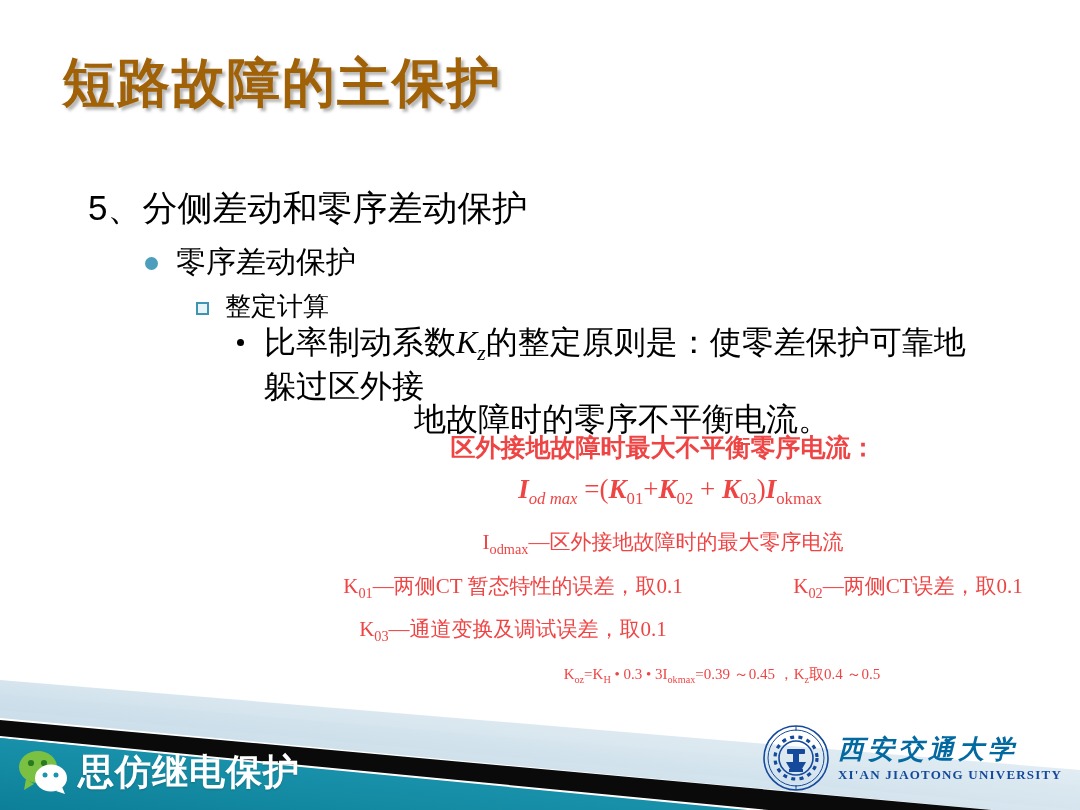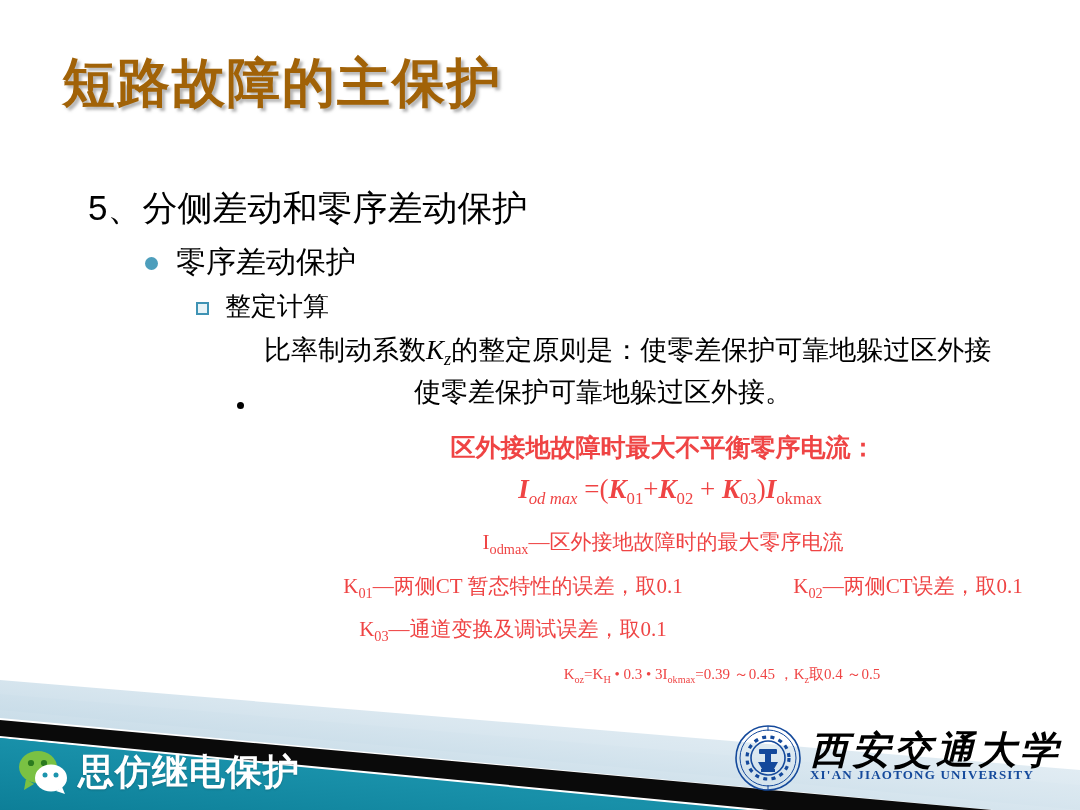--- a/index.html
+++ b/index.html
@@ -91,25 +91,24 @@
     height: 9px;
     border: 2px solid #3f93b4;
     background: #e8f4f8;
     margin-top: 12px;
     margin-right: 16px;
   }
 
   
   .lvl4 {
     margin-left: 237px;
-    margin-top: 10px;
-    font-size: 27px;
+    margin-top: 2px;
+    font-size: 32px;
     line-height: 33px;
     font-family: "Liberation Serif", serif;
-    align-items: flex-end;
   }
   .dot-black {
     width: 7px;
     height: 7px;
     border-radius: 50%;
     background: #000;
     margin-top: 13px;
     margin-right: 20px;
   }
   .lvl4 .ltext { max-width: 730px; }
@@ -226,25 +225,25 @@
     align-items: center;
     height: 72px;
   }
   #uni-seal { margin-right: 8px; }
   #uni-names {
     display: flex;
     flex-direction: column;
     justify-content: center;
   }
   #uni-cn {
-    color: #000000;
+    color: #0369a1;
     font-family: "Liberation Serif", serif;
     font-weight: bold;
     font-style: italic;
-    font-size: 38px;
+    font-size: 26px;
     letter-spacing: 4px;
     line-height: 34px;
   }
   #uni-en {
     color: #14499b;
     font-family: "Liberation Serif", serif;
     font-weight: bold;
     font-size: 13px;
     letter-spacing: 1.2px;
     line-height: 16px;
@@ -268,21 +267,21 @@
 
   <div class="lvl lvl3">
     <span class="bullet sq-teal"></span>
     <span class="ltext">整定计算</span>
   </div>
 
   <div class="lvl lvl4">
     <span class="bullet dot-black"></span>
     <span class="ltext">
       <span>比率制动系数</span><span class="var-it"><span>K</span><sub>z</sub></span><span>的整定原则是：使零差保护可靠地躲过区外接</span>
-      <span class="l4-line2">使零差保护可靠地躲过区外接。</span>
+      <span class="l4-line2">地故障时的零序不平衡电流。</span>
     </span>
   </div>
 </div>
 
 <div id="mathblock">
 
   <div class="mb-head">区外接地故障时最大不平衡零序电流：</div>
 
   <div class="formula">
     <span class="bi sub-it"><span>I</span><sub>od max</sub></span>

